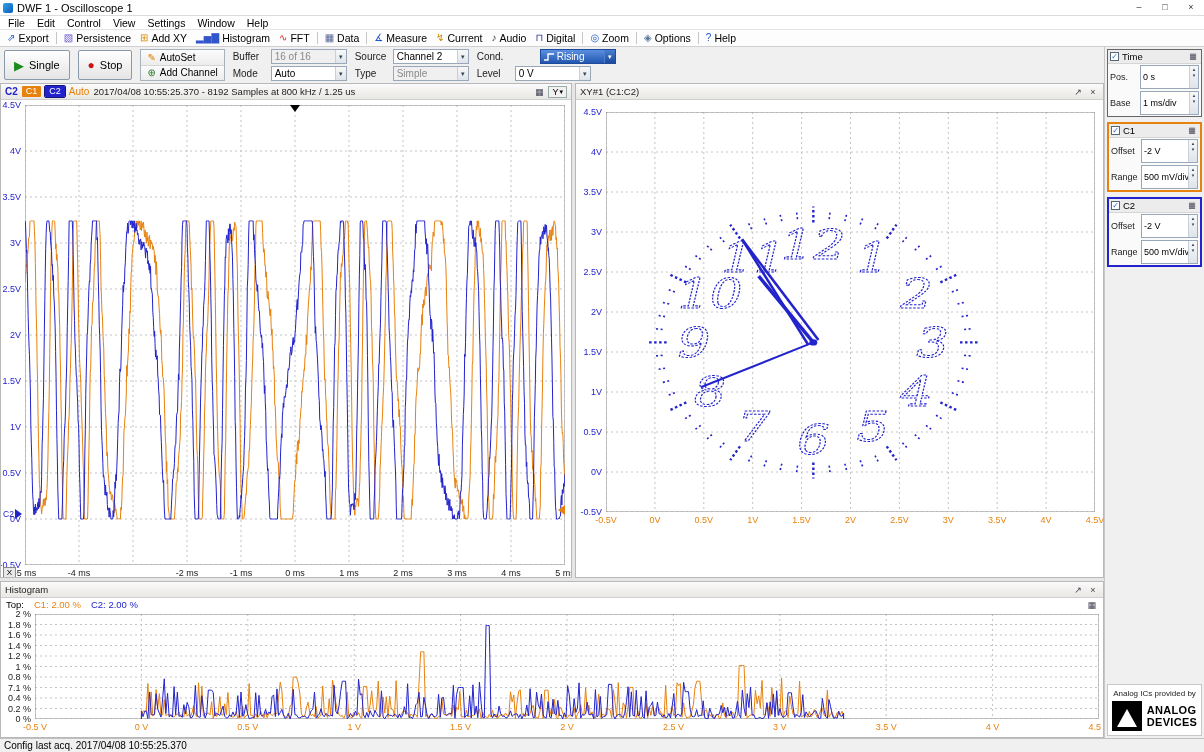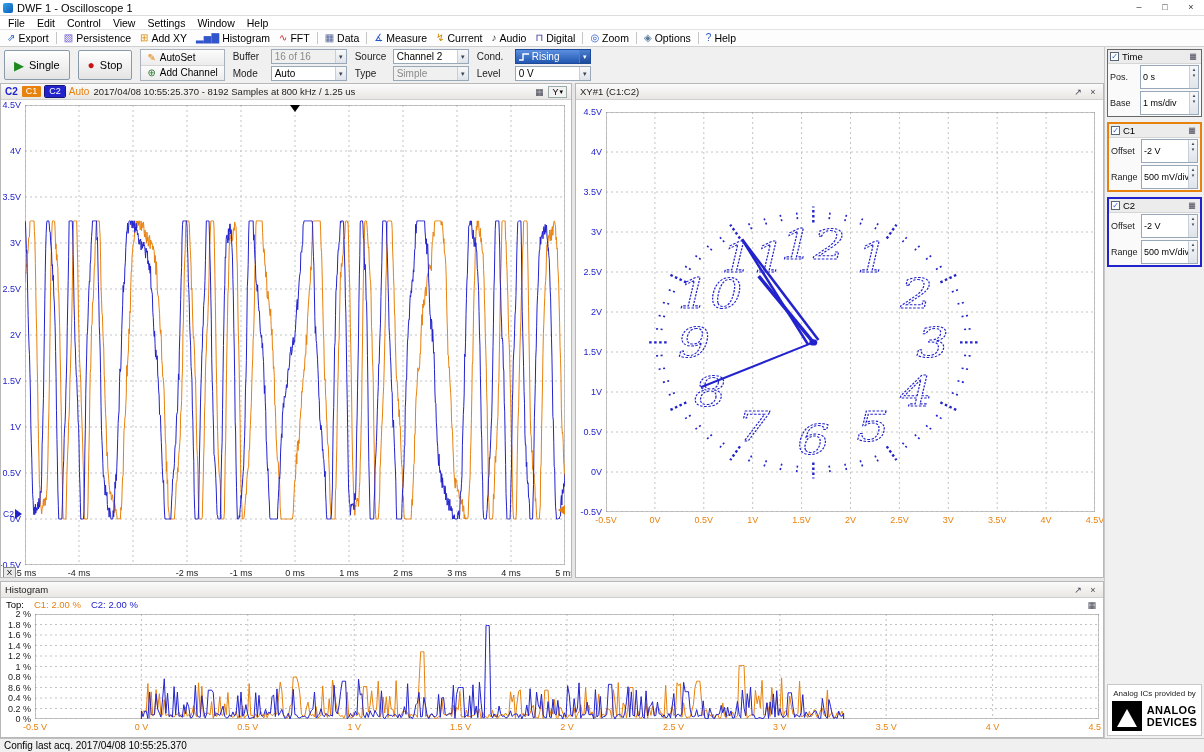--- a/index.html
+++ b/index.html
@@ -27,21 +27,21 @@
   .quick-btn{flex:1;display:flex;align-items:center;gap:4px;padding:0 6px;font-size:10px;background:linear-gradient(#fcfcfc,#ececec);white-space:nowrap;}
   .quick-btn:first-child{border-bottom:1px solid #d5d5d5;}
   .q-ico{font-size:10px;}
   .fcol{display:flex;flex-direction:column;gap:1px;}
   .frow{display:flex;align-items:center;height:16px;}
   .flab{width:38px;font-size:10px;color:#222;}
   .fcombo{width:76px;height:15px;border:1px solid #98a8b8;background:#fff;display:flex;align-items:center;font-size:10px;overflow:hidden;}
   .fval{flex:1;padding-left:3px;white-space:nowrap;overflow:hidden;}
   .fdrop{width:11px;text-align:center;font-size:7px;color:#345;border-left:1px solid #c5d0da;height:100%;line-height:14px;background:linear-gradient(#f8f8f8,#dfe4ea);}
   .fcombo.disabled{background:#f0f0f0;color:#8a8a8a;}
-  .fcombo.selected{background:linear-gradient(#5a8fe0,#2257b0);color:#fff;border-color:#1d4a9a;}
+  .fcombo.selected{background:linear-gradient(#5a8fe0,#2257b0);color:#fff;border-color:#1d4a9a;margin-left:25px;}
   .fcombo.selected .fdrop{color:#fff;background:linear-gradient(#4a7fd0,#1d4a9a);border-left-color:#4a7fd0;}
   .redge{display:flex;align-items:center;margin-left:3px;}
   
   .plots-row{display:flex;height:495px;}
   .panel{background:#fff;border:1px solid #b8b8b8;overflow:hidden;}
   .scope-panel{width:572px;position:relative;}
   .vsplit{width:3px;background:#e6e6e6;}
   .xy-panel{flex:1;}
   .hsplit{height:3px;background:#e6e6e6;}
   .hist-panel{height:157px;}
@@ -534,21 +534,21 @@
       </div>
       <div class="hist-body">
         <div class="vaxis hist-vaxis" id="hist-vaxis">
             <span style="top: 0%;">2 %</span>
             <span style="top: 10%;">1.8 %</span>
             <span style="top: 20%;">1.6 %</span>
             <span style="top: 30%;">1.4 %</span>
             <span style="top: 40%;">1.2 %</span>
             <span style="top: 50%;">1 %</span>
             <span style="top: 60%;">0.8 %</span>
-            <span style="top: 70%;">8.6 %</span>
+            <span style="top: 70%;">7.1 %</span>
             <span style="top: 80%;">0.4 %</span>
             <span style="top: 90%;">0.2 %</span>
             <span style="top: 100%;">0 %</span>
           </div>
         <div class="plot hist-plot">
           <svg id="hist-svg" viewBox="0 0 1000 200" preserveAspectRatio="none">
               <line x1="0" y1="0" x2="0" y2="200" class="gl"></line>
               <line x1="100" y1="0" x2="100" y2="200" class="gl"></line>
               <line x1="200" y1="0" x2="200" y2="200" class="gl"></line>
               <line x1="300" y1="0" x2="300" y2="200" class="gl"></line>

